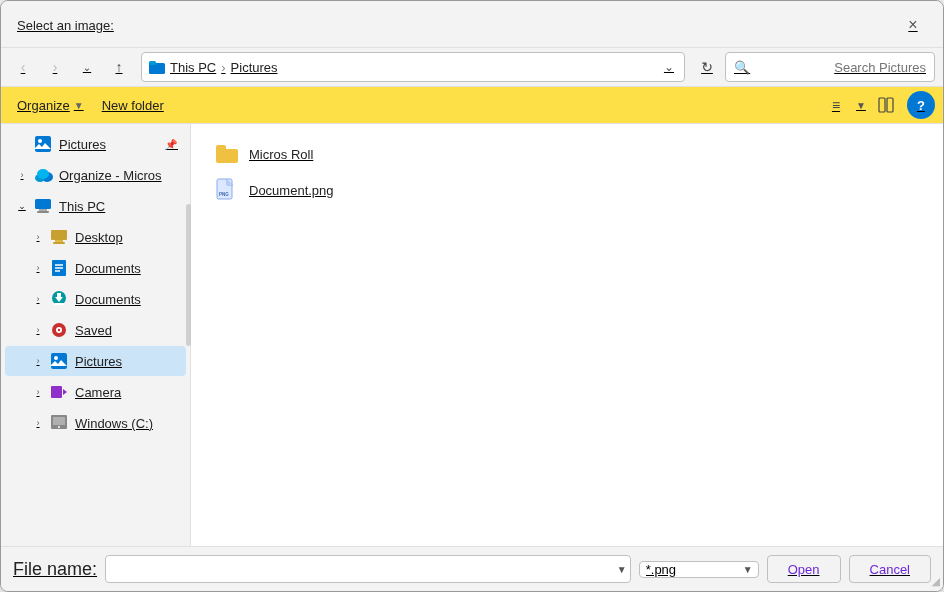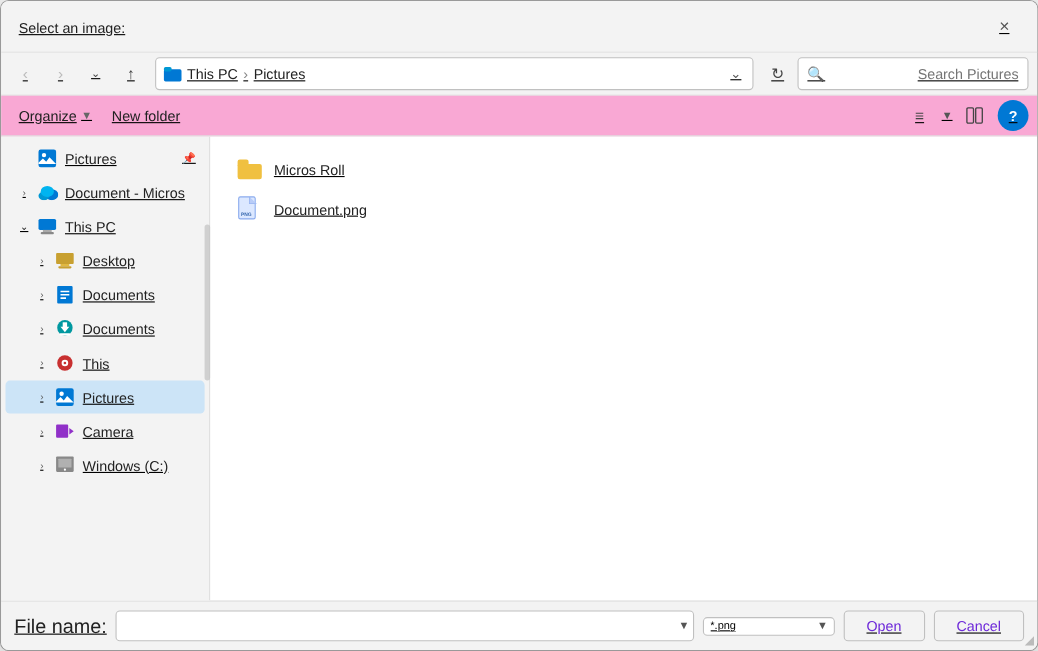--- a/index.html
+++ b/index.html
@@ -144,21 +144,21 @@
       color: #666;
       width: 100%;
       text-align: right;
     }
 
     
     .actionbar {
       display: flex;
       align-items: center;
       padding: 4px 8px;
-      background: #f9a8d4;
+      background: #fde047;
       border-bottom: 1px solid #e0e0e0;
       gap: 2px;
     }
     .action-btn {
       display: flex;
       align-items: center;
       gap: 4px;
       padding: 4px 8px;
       border: none;
       background: transparent;
@@ -363,21 +363,21 @@
     .filetype-select-wrapper {
       position: relative;
       display: flex;
       align-items: center;
     }
     .filetype-select {
       height: 17px;
       border: 1px solid #c0c0c0;
       border-radius: 4px;
       padding: 0 24px 0 6px;
-      font-size: 10px;
+      font-size: 13px;
       background: white;
       appearance: none;
       cursor: pointer;
       min-width: 120px;
       outline: none;
     }
     .filetype-chevron {
       position: absolute;
       right: 6px;
       font-size: 10px;
@@ -502,21 +502,21 @@
 
         <div class="sidebar-item" style="padding-left:8px;">
           <span class="expand-arrow">›</span>
           <span class="item-icon icon-onedrive">
             <svg width="20" height="14" viewBox="0 0 20 14">
                 <ellipse cx="14" cy="9" rx="6" ry="5" fill="#0078d4"></ellipse>
                 <ellipse cx="7" cy="10" rx="5" ry="4" fill="#0098d4"></ellipse>
                 <ellipse cx="10" cy="6" rx="6" ry="5" fill="#00b4f0"></ellipse>
               </svg>
           </span>
-          <span class="item-label">Document - Micros</span>
+          <span class="item-label">Organize - Micros</span>
         </div>
 
         <div class="sidebar-item" style="padding-left:8px;">
           <span class="expand-arrow" style="color:#222;">⌄</span>
           <span class="item-icon">
             <svg width="18" height="16" viewBox="0 0 18 16">
                 <rect x="1" y="1" width="16" height="10" rx="1.5" fill="#0078d4"></rect>
                 <rect x="5" y="11" width="8" height="2" fill="#aaa"></rect>
                 <rect x="3" y="13" width="12" height="2" rx="1" fill="#888"></rect>
               </svg>
@@ -564,21 +564,21 @@
 
         <div class="sidebar-item" style="padding-left:24px;">
           <span class="expand-arrow">›</span>
           <span class="item-icon icon-music">
             <svg width="16" height="18" viewBox="0 0 16 18">
                 <circle cx="8" cy="9" r="7" fill="#c83030"></circle>
                 <circle cx="8" cy="9" r="3" fill="white"></circle>
                 <circle cx="8" cy="9" r="1.2" fill="#c83030"></circle>
               </svg>
           </span>
-          <span class="item-label">This</span>
+          <span class="item-label">Saved</span>
         </div>
 
         <div class="sidebar-item selected" style="padding-left:24px;">
           <span class="expand-arrow">›</span>
           <span class="item-icon icon-pictures">
             <svg width="18" height="18" viewBox="0 0 18 18">
                 <rect x="1" y="1" width="16" height="16" rx="2" fill="#0078d4"></rect>
                 <circle cx="6" cy="6" r="2" fill="white"></circle>
                 <path d="M1 13l4-4 3 3 3-4 6 6H1z" fill="white"></path>
               </svg>

